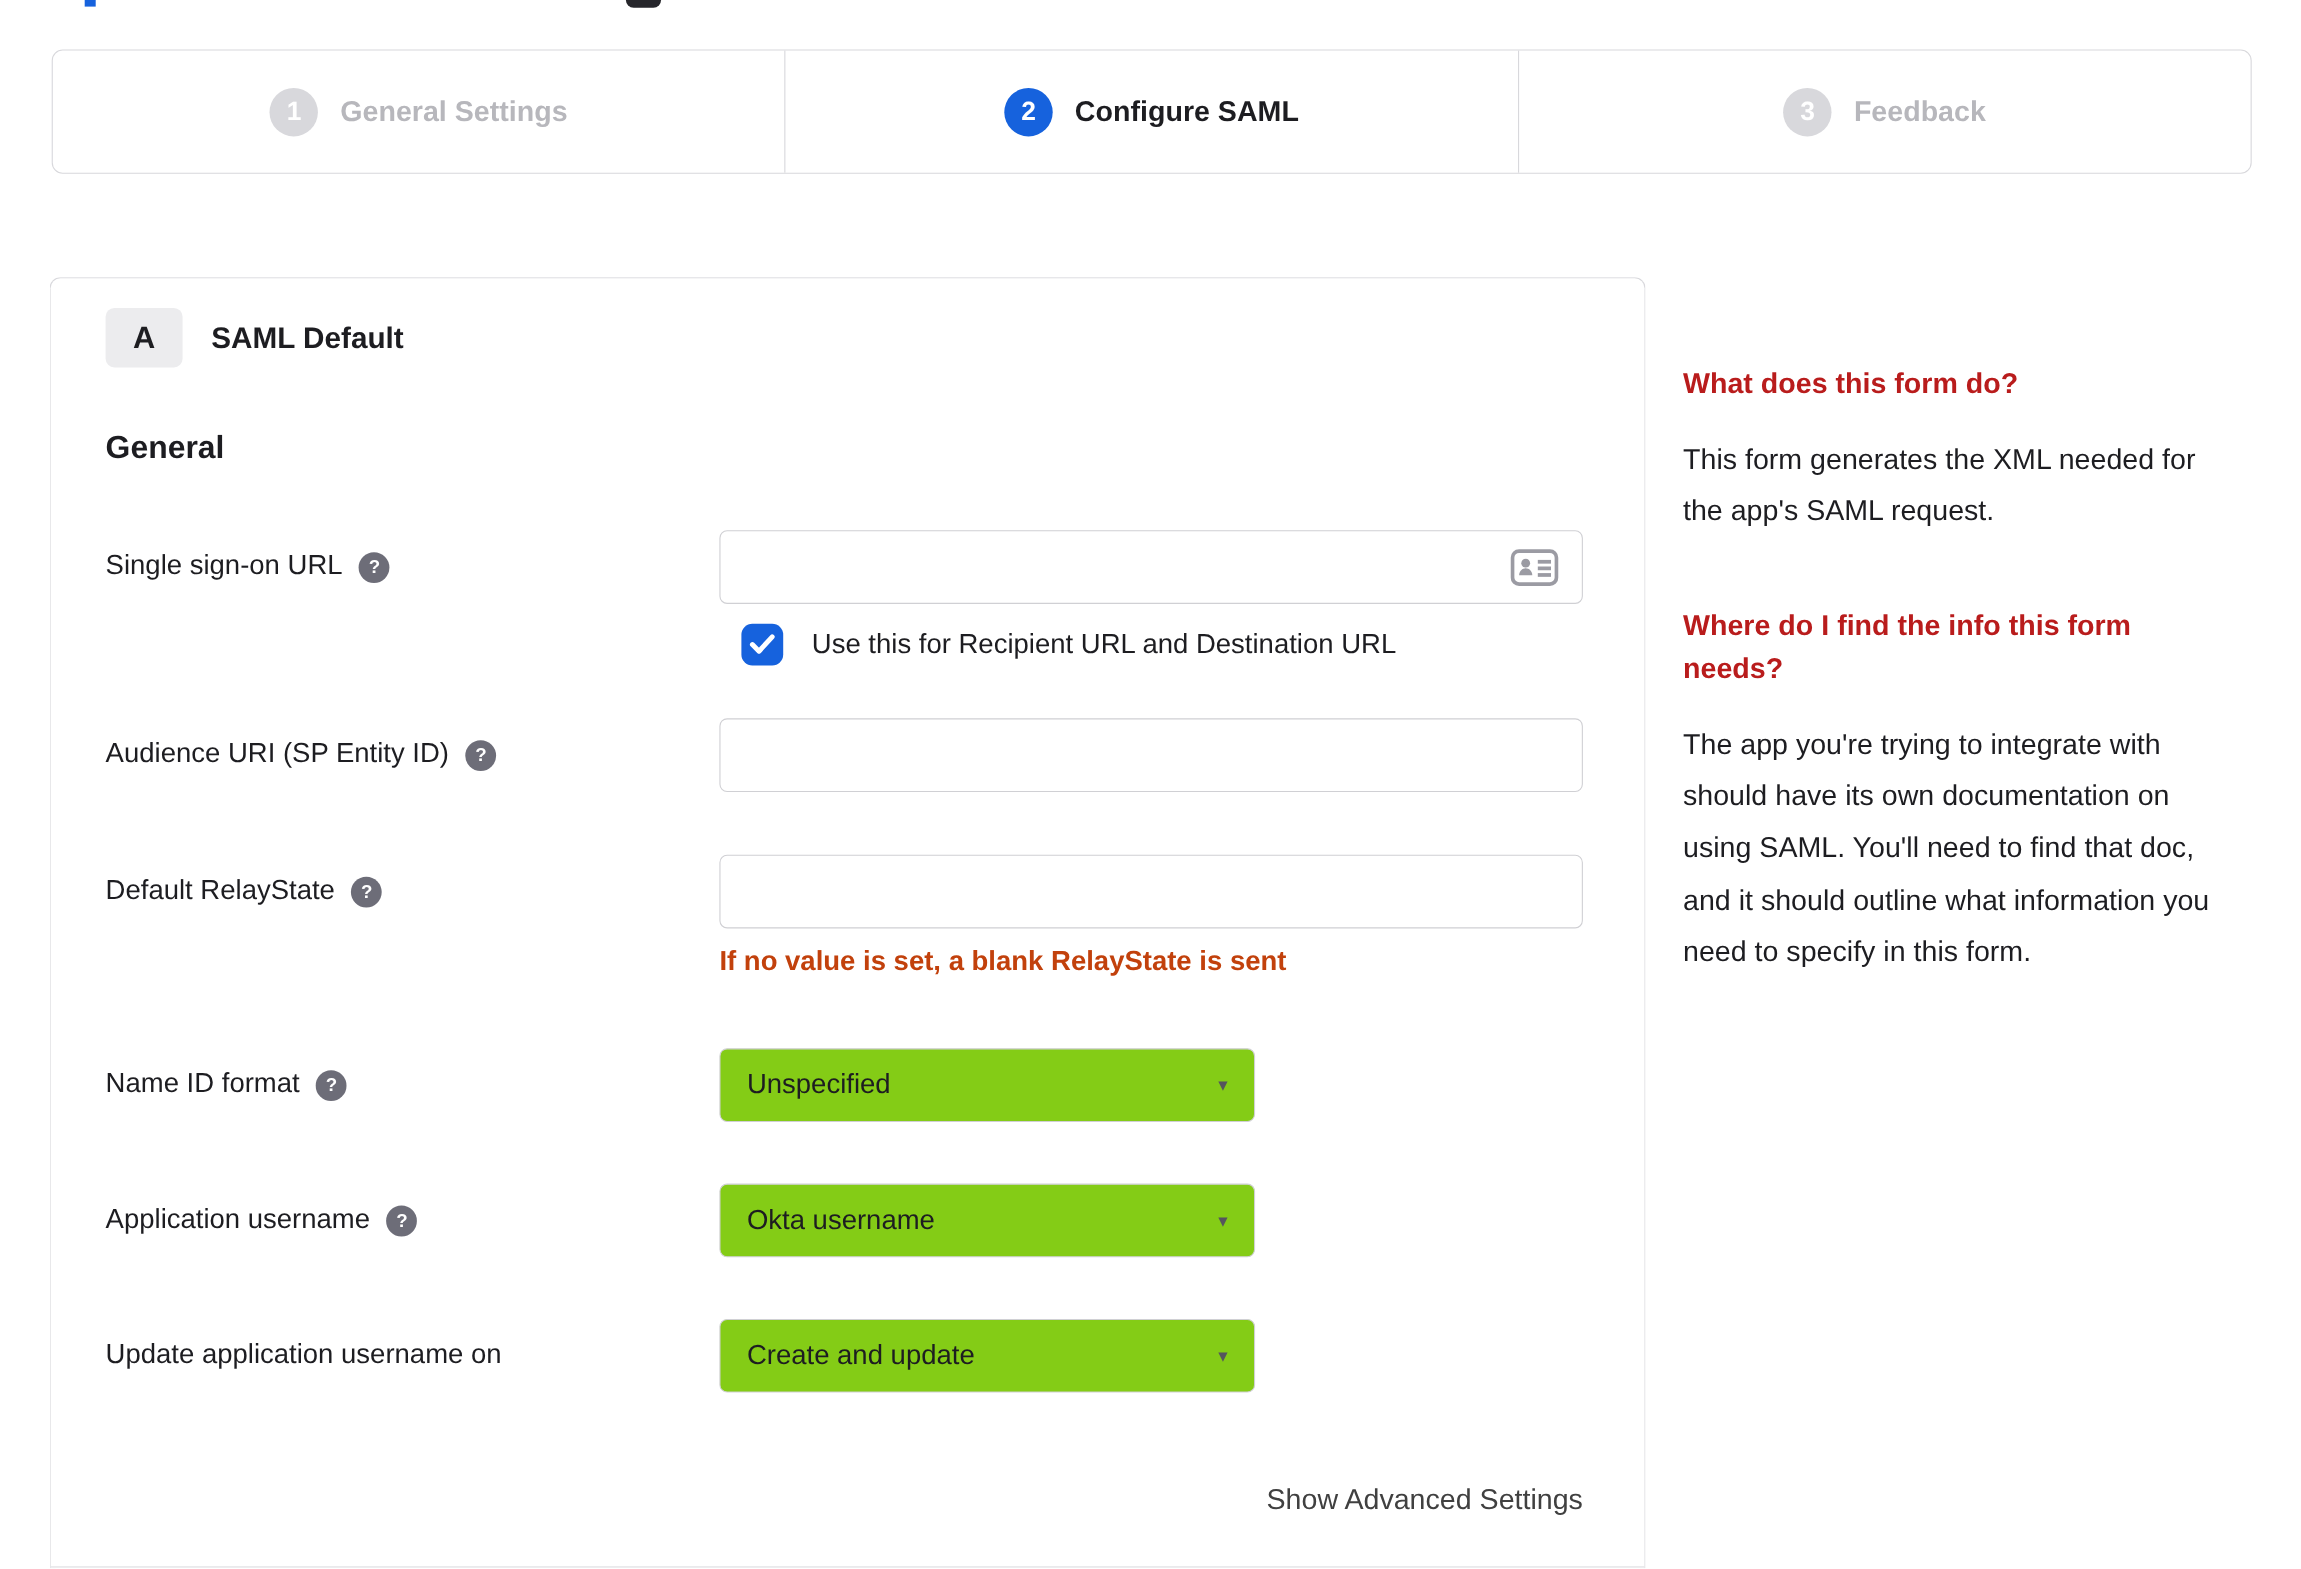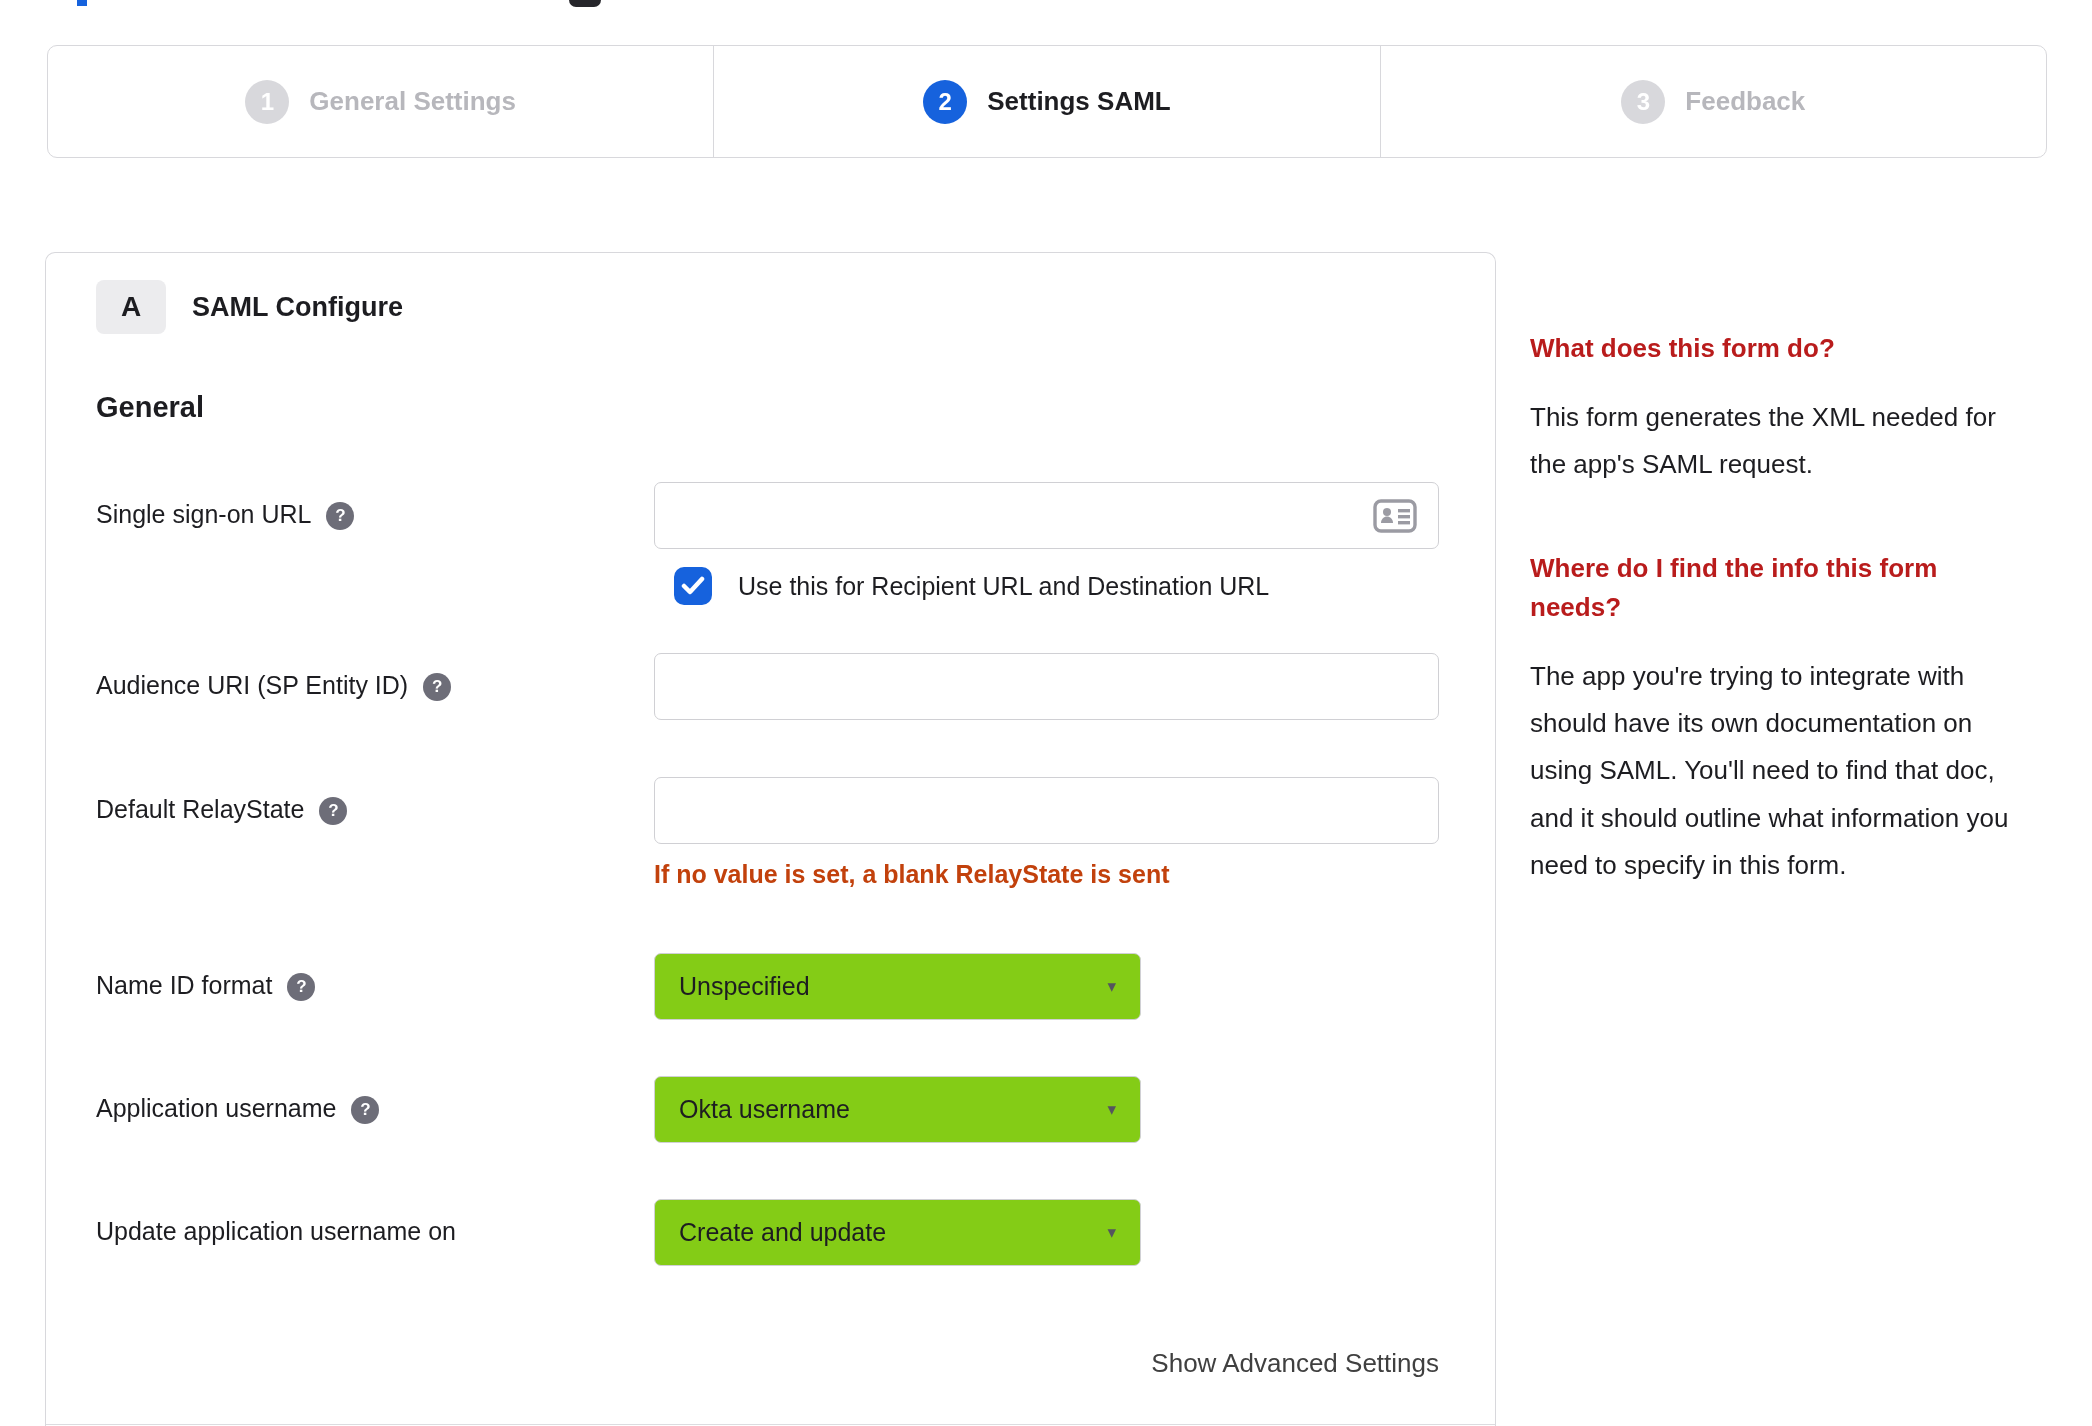--- a/index.html
+++ b/index.html
@@ -114,35 +114,35 @@
 <div class="artifact-blue"></div>
 <div class="artifact-dark"></div>
 
 <div class="stepper">
   <div class="step inactive">
     <span class="step-num">1</span>
     <span class="step-label">General Settings</span>
   </div>
   <div class="step active">
     <span class="step-num">2</span>
-    <span class="step-label">Settings SAML</span>
+    <span class="step-label">Configure SAML</span>
   </div>
   <div class="step inactive">
     <span class="step-num">3</span>
     <span class="step-label">Feedback</span>
   </div>
 </div>
 
 <div class="content">
 
   <div class="panel">
 
     <div class="panel-header">
       <div class="section-badge">A</div>
-      <h2 class="section-title">SAML Configure</h2>
+      <h2 class="section-title">SAML Default</h2>
     </div>
 
     <h3 class="group-title">General</h3>
 
     <div class="form-row mt-58">
       <div class="label-col">
         <span class="field-label">Single sign-on URL</span>
         <span class="help">?</span>
       </div>
       <div class="control-col">

